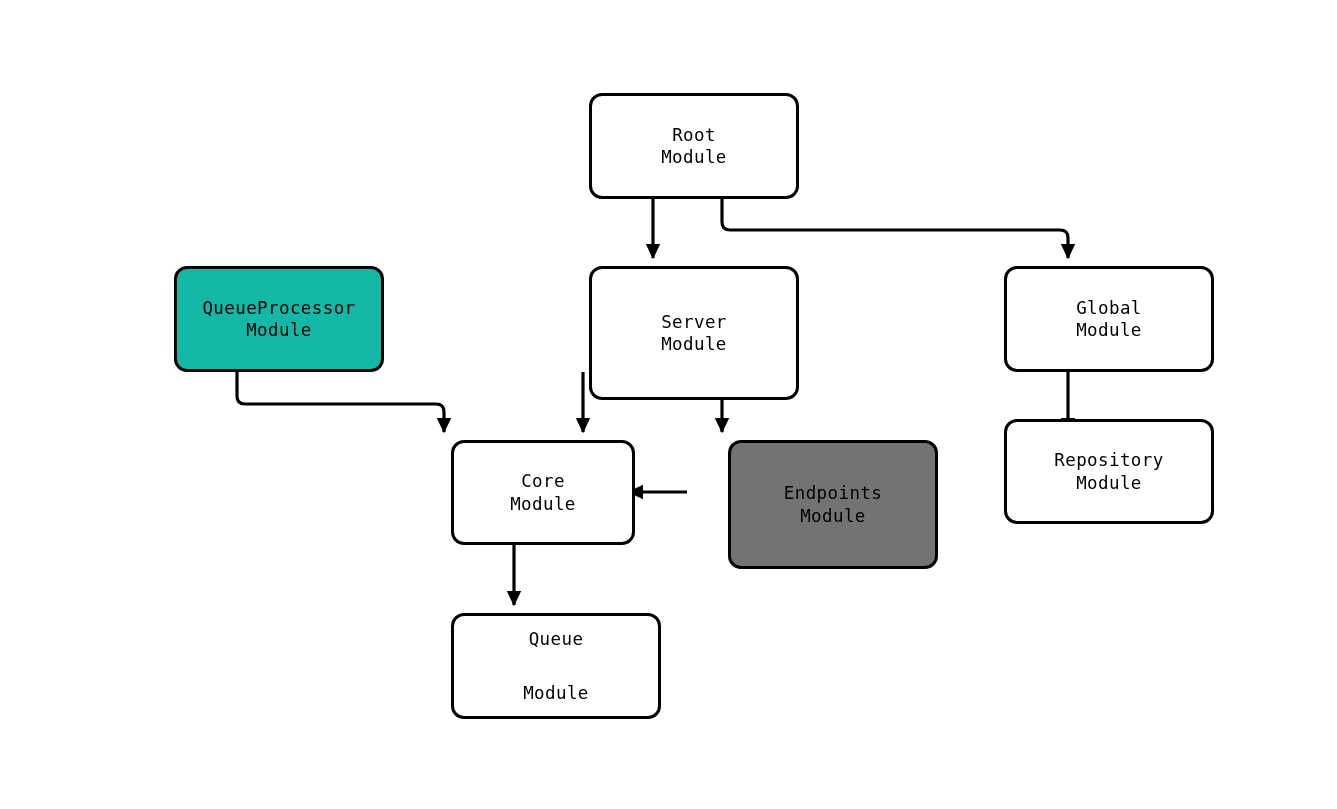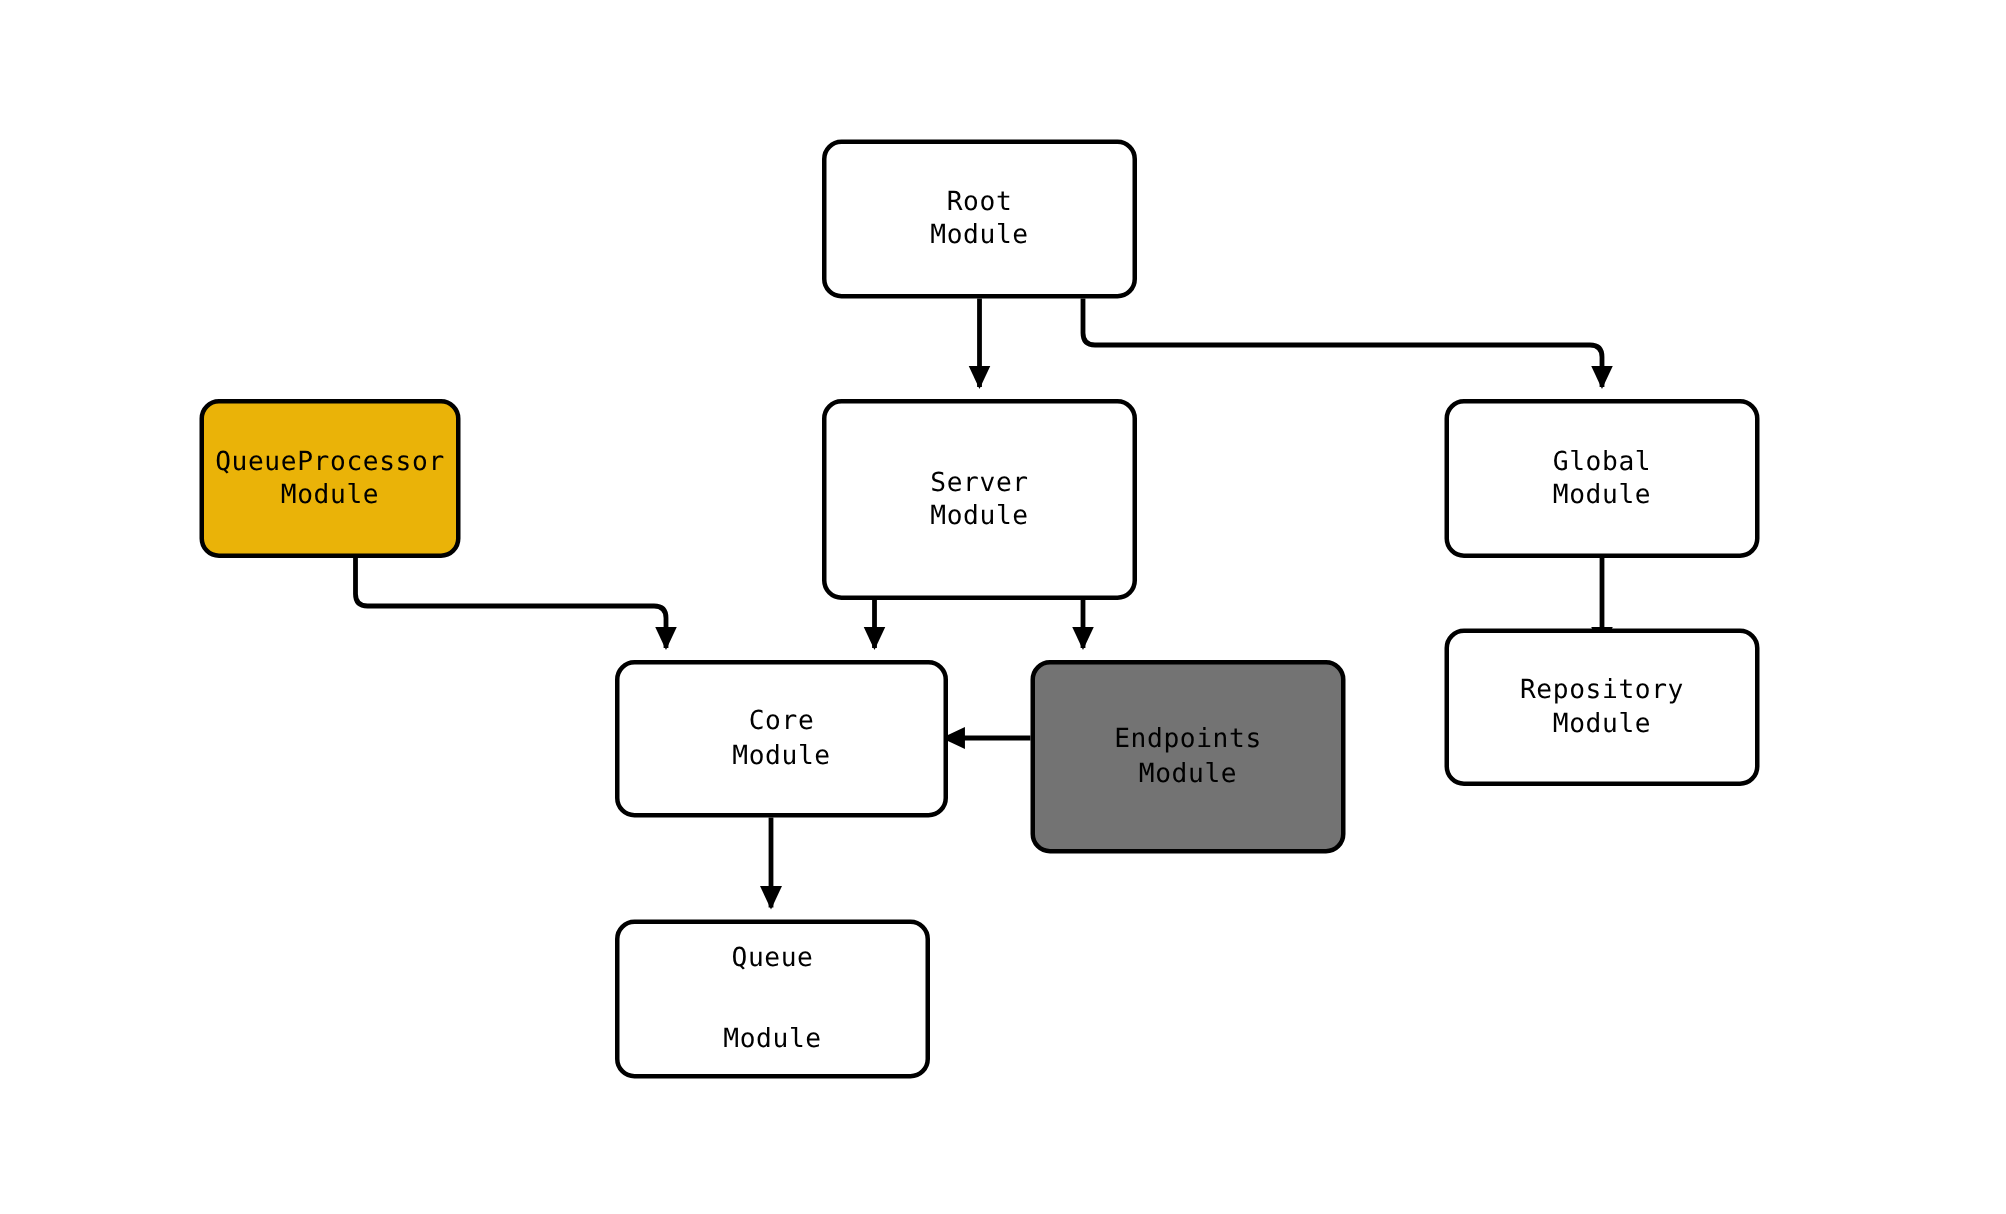--- a/index.html
+++ b/index.html
@@ -28,20 +28,21 @@
     position: absolute;
     box-sizing: border-box;
     background: #ffffff;
     border: 3.2px solid #000000;
     border-radius: 13px;
     display: flex;
     flex-direction: column;
     align-items: center;
     justify-content: center;
     z-index: 2;
+    margin-left: 41px;
   }
   .node-line {
     color: #000000;
     font-size: 17.5px;
     line-height: 22.5px;
     letter-spacing: 0.4px;
     white-space: pre;
     text-align: center;
   }
 </style>
@@ -66,33 +67,33 @@
         <path d="M 1068 372 L 1068 432" fill="none" stroke="#000000" stroke-width="3.2" stroke-linecap="butt" stroke-linejoin="round" marker-end="url(#arrow)"></path>
         <path d="M 514 545 L 514 605" fill="none" stroke="#000000" stroke-width="3.2" stroke-linecap="butt" stroke-linejoin="round" marker-end="url(#arrow)"></path>
       </g>
   </svg>
 
   <div id="nodes-layer">
       <div class="node" style="left: 548px; top: 93px; width: 210px; height: 106px; background: rgb(255, 255, 255); border-color: rgb(0, 0, 0);">
         <div class="node-line" style="color: rgb(0, 0, 0);">Root</div>
         <div class="node-line" style="color: rgb(0, 0, 0);">Module</div>
       </div>
-      <div class="node" style="left: 133px; top: 266px; width: 174px; height: 106px; background: #eab308; border-color: rgb(0, 0, 0);">
+      <div class="node" style="left: 133px; top: 266px; width: 210px; height: 106px; background: #14b8a6; border-color: rgb(0, 0, 0);">
         <div class="node-line" style="color: rgb(0, 0, 0);">QueueProcessor</div>
         <div class="node-line" style="color: rgb(0, 0, 0);">Module</div>
       </div>
       <div class="node" style="left: 548px; top: 266px; width: 210px; height: 134px; background: rgb(255, 255, 255); border-color: rgb(0, 0, 0);">
         <div class="node-line" style="color: rgb(0, 0, 0);">Server</div>
         <div class="node-line" style="color: rgb(0, 0, 0);">Module</div>
       </div>
       <div class="node" style="left: 963px; top: 266px; width: 210px; height: 106px; background: rgb(255, 255, 255); border-color: rgb(0, 0, 0);">
         <div class="node-line" style="color: rgb(0, 0, 0);">Global</div>
         <div class="node-line" style="color: rgb(0, 0, 0);">Module</div>
       </div>
-      <div class="node" style="left: 410px; top: 440px; width: 222px; height: 105px; background: rgb(255, 255, 255); border-color: rgb(0, 0, 0);">
+      <div class="node" style="left: 410px; top: 440px; width: 184px; height: 105px; background: rgb(255, 255, 255); border-color: rgb(0, 0, 0);">
         <div class="node-line" style="color: rgb(0, 0, 0);">Core</div>
         <div class="node-line" style="color: rgb(0, 0, 0);">Module</div>
       </div>
       <div class="node" style="left: 687px; top: 440px; width: 210px; height: 129px; background: #737373; border-color: rgb(0, 0, 0);">
         <div class="node-line" style="color: rgb(0, 0, 0);">Endpoints</div>
         <div class="node-line" style="color: rgb(0, 0, 0);">Module</div>
       </div>
       <div class="node" style="left: 963px; top: 419px; width: 210px; height: 105px; background: rgb(255, 255, 255); border-color: rgb(0, 0, 0);">
         <div class="node-line" style="color: rgb(0, 0, 0);">Repository</div>
         <div class="node-line" style="color: rgb(0, 0, 0);">Module</div>

